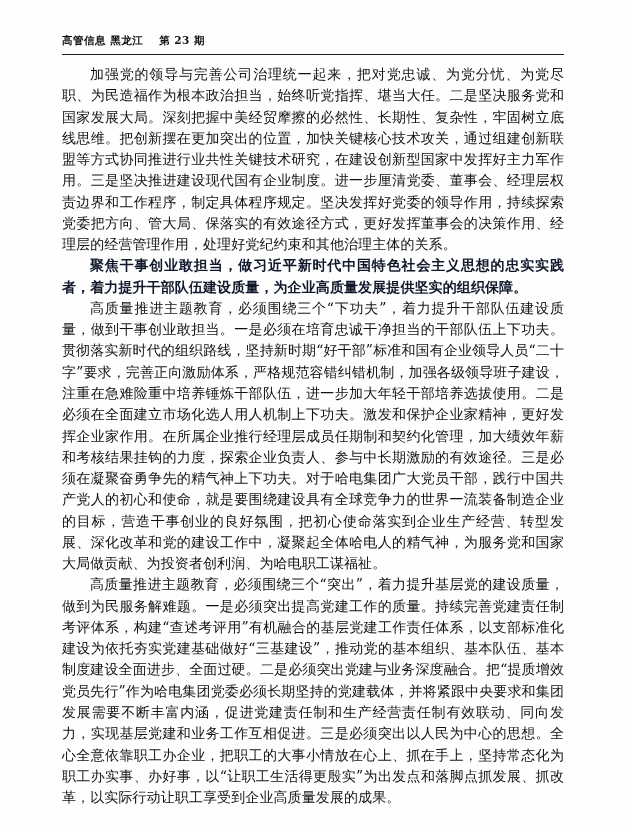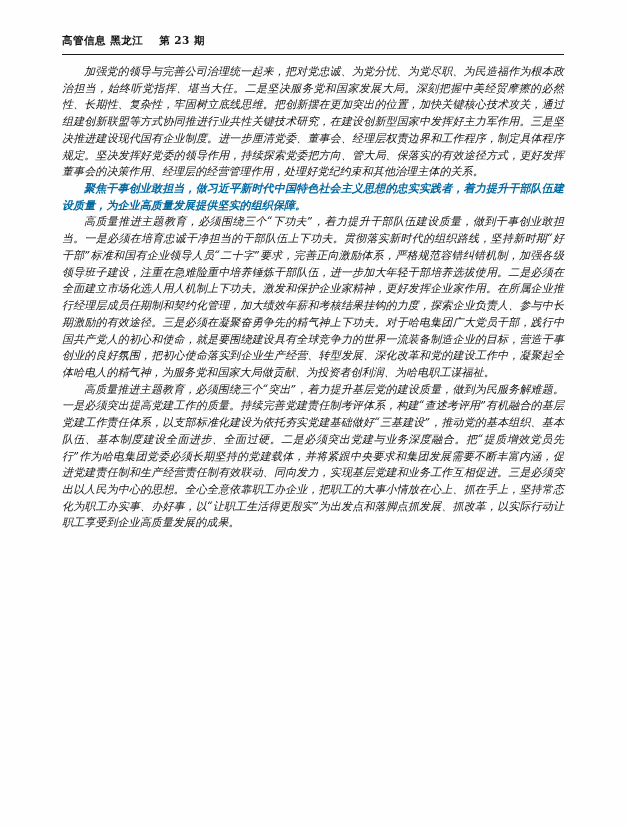--- a/index.html
+++ b/index.html
@@ -32,37 +32,36 @@
   }
   .header .issue {
     margin-left: 16px;
   }
   .rule {
     border: none;
     border-top: 1px solid #1a1a1a;
     margin: 0 0 9px 0;
   }
   .body-text {
-    font-size: 11px;
+    font-size: 14px;
     line-height: 1.52;
     text-align: justify;
     text-justify: inter-ideograph;
     letter-spacing: 0.1px;
-    font-style: italic;
   }
   p {
     margin: 0;
   }
   p.indent {
     text-indent: 2em;
   }
   p.heading {
     text-indent: 2em;
     font-weight: bold;
-    color: #0369a1;
+    color: #0f172a;
   }
   .footer {
     position: absolute;
     left: 0;
     right: 0;
     bottom: 26px;
     text-align: center;
     font-size: 11px;
     color: #222;
     letter-spacing: 1px;

